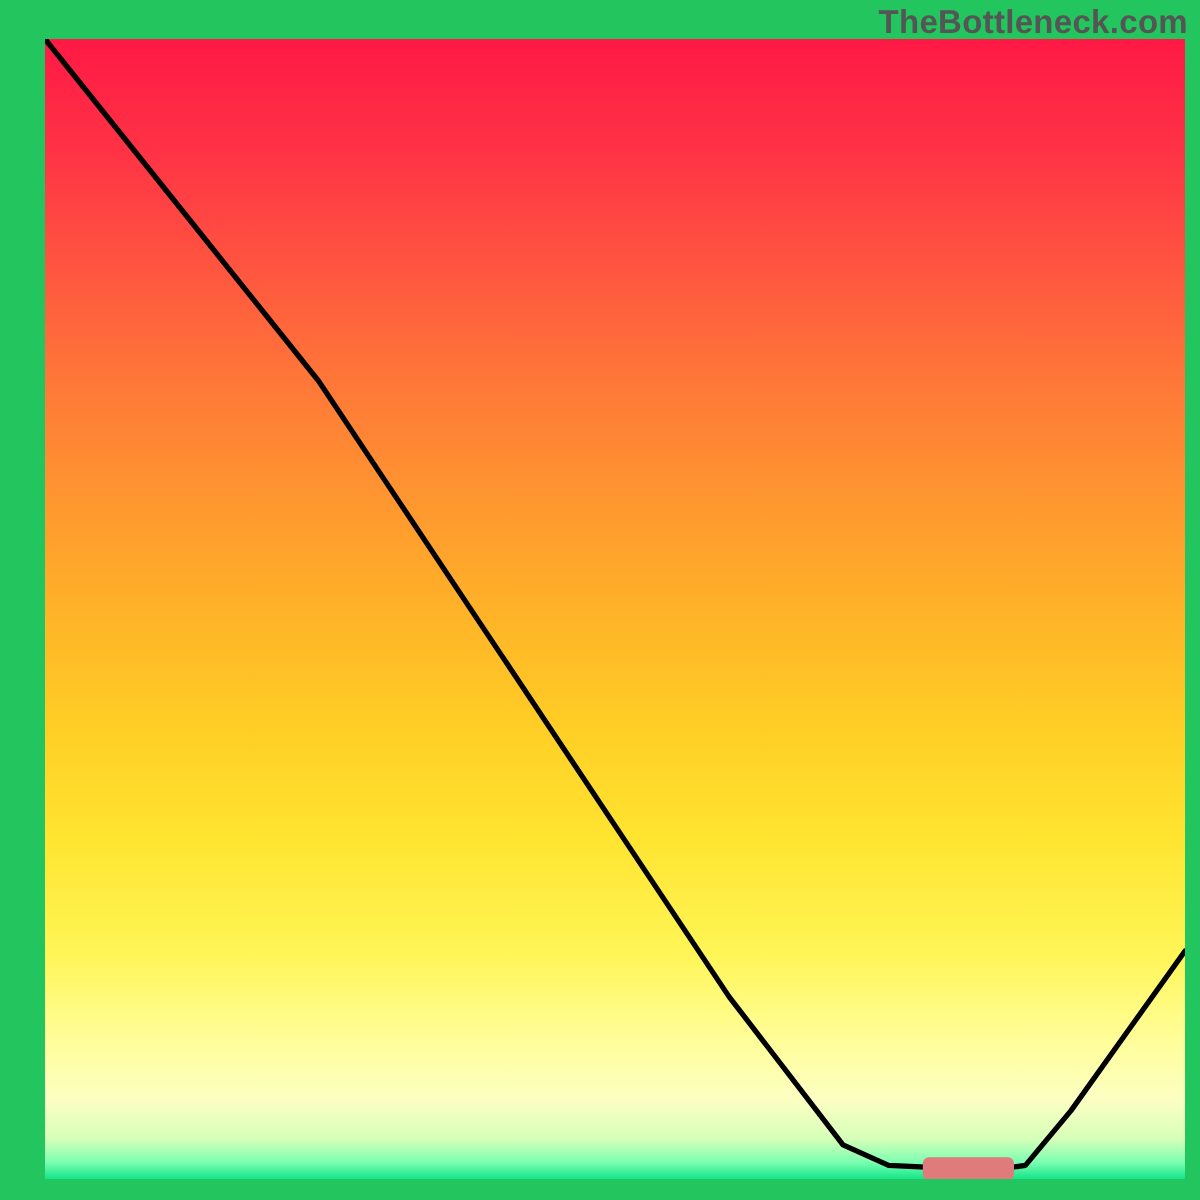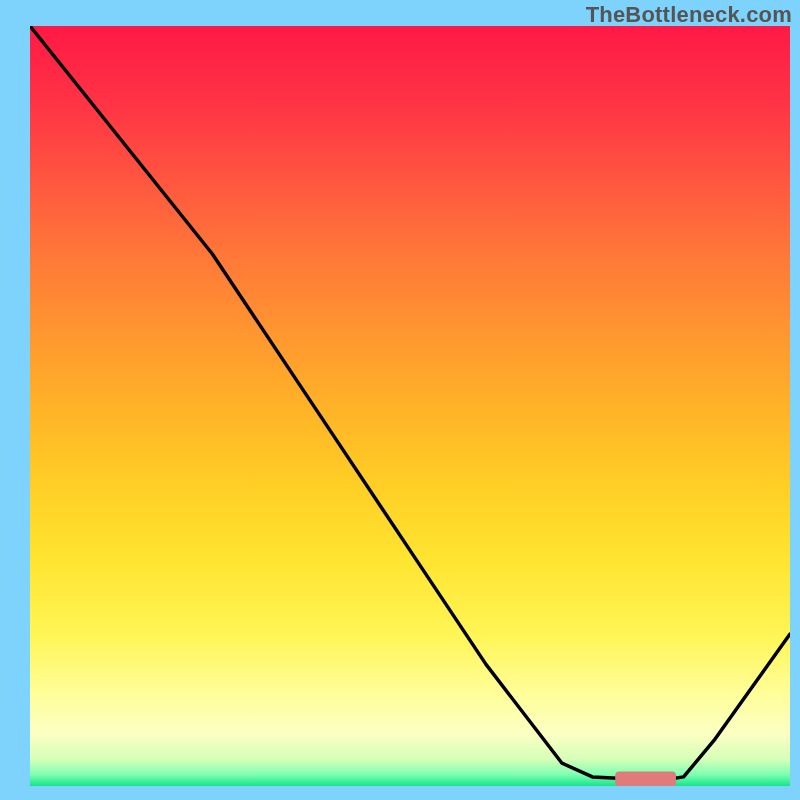--- a/index.html
+++ b/index.html
@@ -8,21 +8,21 @@
     width: 800px;
     height: 800px;
     background: #000;
     font-family: Arial, Helvetica, sans-serif;
     overflow: hidden;
   }
   .frame {
     position: relative;
     width: 800px;
     height: 800px;
-    background: #7dd3fc;
+    background: #22c55e;
   }
   .watermark {
     position: absolute;
     top: 2px;
     right: 8px;
     color: #555;
     font-size: 22px;
     font-weight: bold;
     letter-spacing: 0.2px;
     user-select: none;

